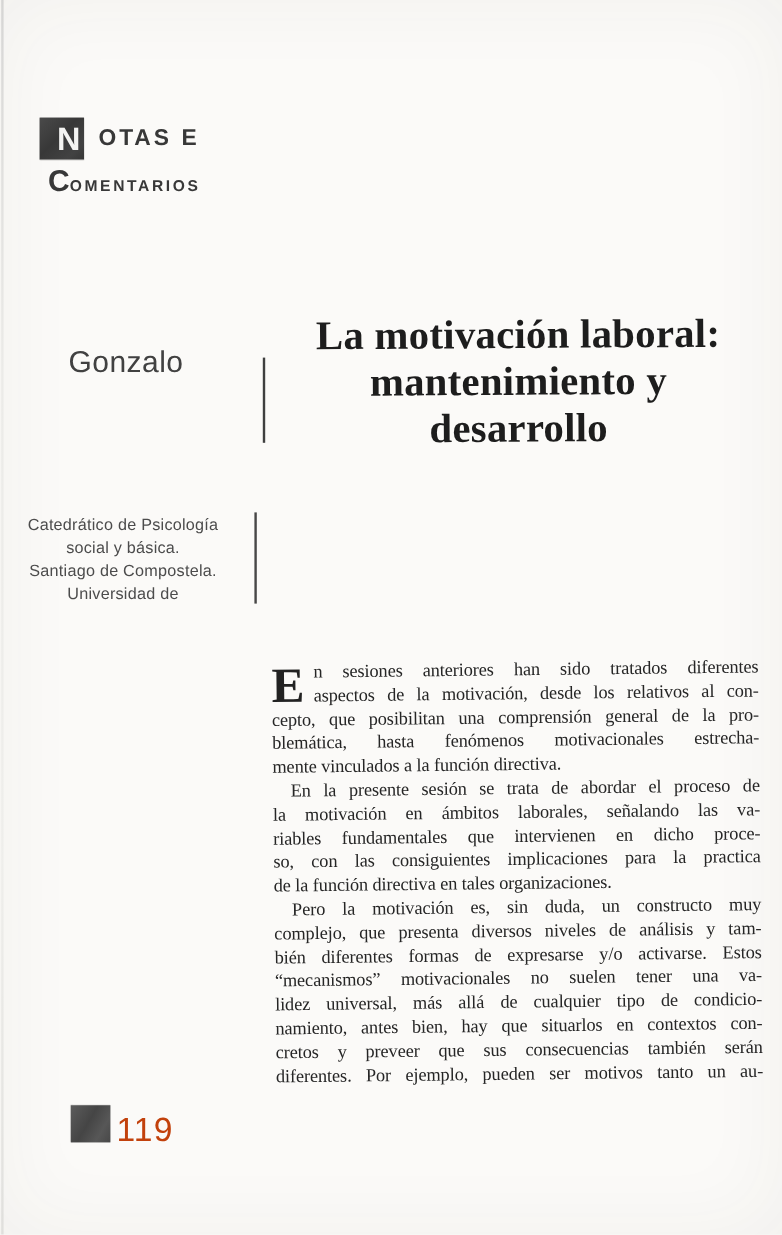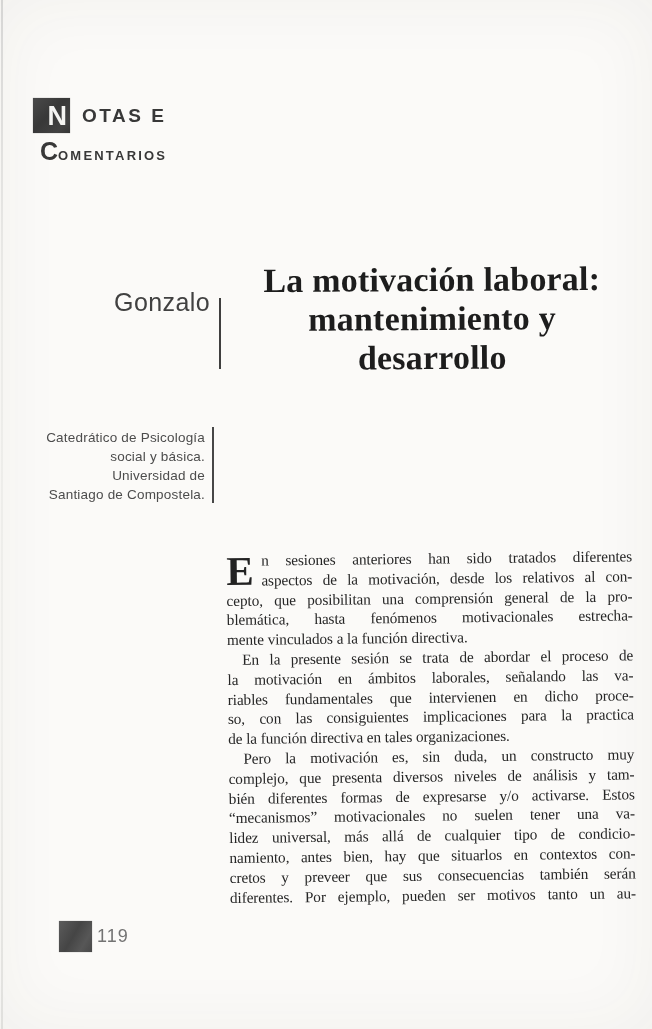--- a/index.html
+++ b/index.html
@@ -39,36 +39,36 @@
   }
   .n-initial{color:#f4f4f2;font-size:27px;line-height:27px;}
   .notas-rest{font-size:19px;letter-spacing:2.5px;margin:7px 0 0 12px;}
   .runhead-line2{margin:4px 0 0 7px;display:flex;align-items:baseline;}
   .c-initial{font-size:25px;}
   .comentarios-rest{font-size:13px;letter-spacing:2.2px;}
 
   
   .authors{
     position:absolute;left:0;top:286px;width:210px;
-    text-align:right;
+    text-align:center;
     font-family:"Liberation Sans",sans-serif;
     font-size:25px;line-height:33.5px;
     color:#414141;letter-spacing:.4px;
   }
   .rule-author{position:absolute;left:219px;top:298px;width:2px;height:71px;background:#3f3f3f;}
   .title-block{
     position:absolute;left:232px;top:260px;width:400px;
     text-align:center;
     font-weight:bold;font-size:34px;line-height:39px;
     color:#1d1d1d;letter-spacing:.2px;
     transform:rotate(-0.35deg);
   }
   .affiliation{
     position:absolute;left:0;top:428px;width:205px;
-    text-align:right;
+    text-align:center;
     font-family:"Liberation Sans",sans-serif;
     font-size:13.5px;line-height:19px;
     color:#4c4c4c;letter-spacing:.2px;
   }
   .rule-aff{position:absolute;left:212px;top:427px;width:2px;height:76px;background:#474747;}
 
   
   .body-block{
     position:absolute;left:226px;top:551px;width:406px;
     font-size:15.3px;line-height:19.8px;
@@ -88,21 +88,21 @@
 
   
   .folio-square{
     position:absolute;left:59px;top:921px;width:33px;height:31px;
     background:linear-gradient(120deg,#5c5c5c,#454545 45%,#575757 75%,#484848);
     box-shadow:0 0 1px rgba(0,0,0,.35);
   }
   .folio-number{
     position:absolute;left:97px;top:926px;
     font-family:"Liberation Sans",sans-serif;
-    font-size:18px;color:#737373;letter-spacing:1px;
+    font-size:28px;color:#c2410c;letter-spacing:1px;
   }
 </style>
 </head>
 <body>
 
 <div class="page">
 
   <div class="edge-line"></div>
 
   <div class="runhead">
@@ -125,22 +125,22 @@
 
   <div class="title-block" id="title-block">
       <div class="title-line">La motivación laboral:</div>
       <div class="title-line">mantenimiento y</div>
       <div class="title-line">desarrollo</div>
     </div>
 
   <div class="affiliation" id="affiliation">
       <div class="aff-line">Catedrático de Psicología</div>
       <div class="aff-line">social y básica.</div>
+      <div class="aff-line">Santiago de Compostela.</div>
       <div class="aff-line">Universidad de</div>
-      <div class="aff-line">Santiago de Compostela.</div>
     </div>
   <div class="rule-aff"></div>
 
   <div class="body-block" id="body-block">
       <div class="para">
         <span class="dropcap">E</span>
         <div class="bline dc">n sesiones anteriores han sido tratados diferentes</div>
         <div class="bline dc">aspectos de la motivación, desde los relativos al con-</div>
         <div class="bline">cepto, que posibilitan una comprensión general de la pro-</div>
         <div class="bline">blemática, hasta fenómenos motivacionales estrecha-</div>

